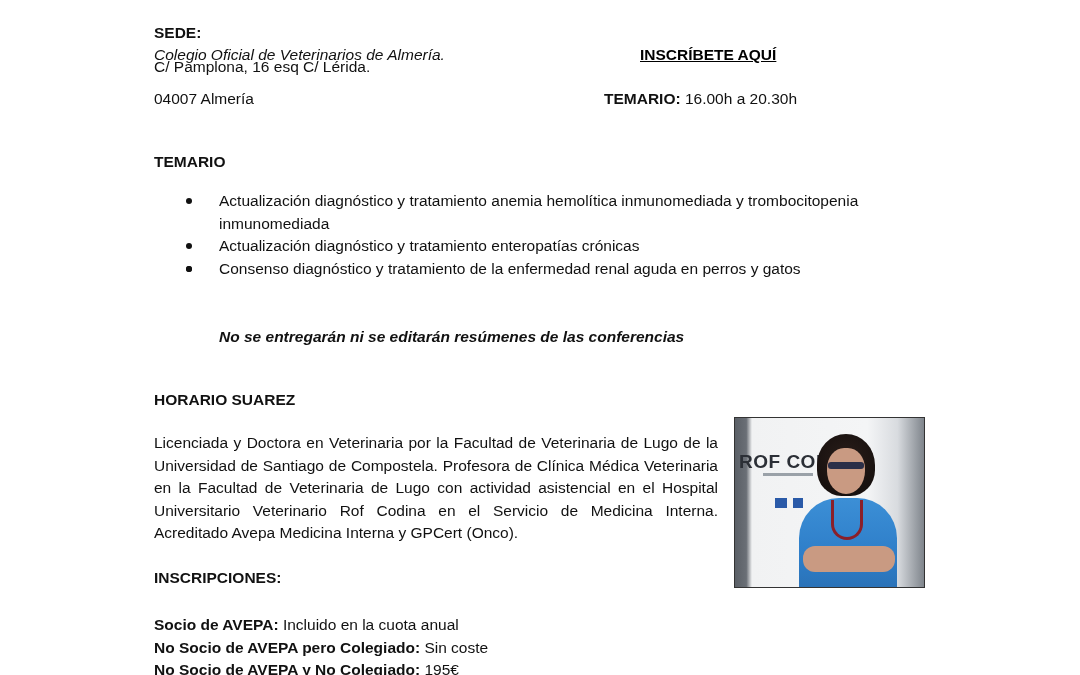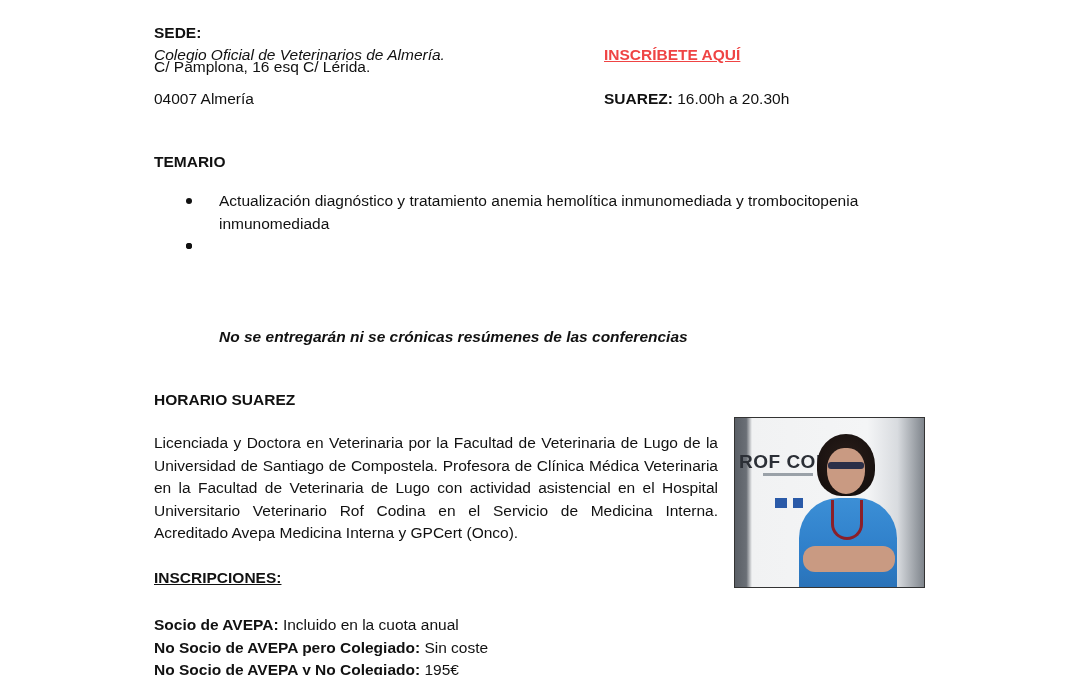--- a/index.html
+++ b/index.html
@@ -12,24 +12,25 @@
     body {
       position: relative;
       font-family: "Liberation Sans", "DejaVu Sans", sans-serif;
       font-size: 15.5px;
       color: #111111;
       line-height: 22px;
     }
     .abs { position: absolute; white-space: nowrap; }
     .b { font-weight: bold; }
     .link {
-      color: #ef4444;
+      color: #000000;
       font-weight: bold;
       text-decoration: underline;
       cursor: pointer;
+      margin-left: 36px;
     }
     .bullet-list { position: absolute; left: 186px; top: 190px; width: 760px; }
     .bullet-item {
       position: relative;
       padding-left: 33px;
       line-height: 22.5px;
       white-space: normal;
     }
     .bullet-dot {
       position: absolute;
@@ -109,59 +110,64 @@
 <body>
 
 <div class="abs b" style="left:154px; top:22px;">SEDE:</div>
 <div class="abs" style="left:154px; top:44px;font-style:italic;">Colegio Oficial de Veterinarios de Almería.</div>
 <div class="abs" style="left:154px; top:56px;">C/ Pamplona, 16 esq C/ Lérida.</div>
 <div class="abs" style="left:154px; top:88px;">04007 Almería</div>
 
 <a class="abs link" style="left:604px; top:44px;">INSCRÍBETE AQUÍ</a>
 
 <div class="abs" style="left:604px; top:88px;">
-  <span class="b">SUAREZ:</span><span> 16.00h a 20.30h</span>
+  <span class="b">TEMARIO:</span><span> 16.00h a 20.30h</span>
 </div>
 
 <div class="abs b" style="left:154px; top:151px;">TEMARIO</div>
 
 <div class="bullet-list">
   <div class="bullet-item">
     <span class="bullet-dot"></span>
     <span>Actualización diagnóstico y tratamiento anemia hemolítica inmunomediada y trombocitopenia inmunomediada</span>
   </div>
   <div class="bullet-item">
     <span class="bullet-dot"></span>
+    <span>Actualización diagnóstico y tratamiento enteropatías crónicas</span>
   </div>
   <div class="bullet-item">
     <span class="bullet-dot"></span>
   </div>
+  <div class="bullet-item">
+    <span class="bullet-dot"></span>
+    <span>Consenso diagnóstico y tratamiento de la enfermedad renal aguda en perros y gatos</span>
+  </div>
 </div>
 
-<div class="abs note" style="left:219px; top:326px;">No se entregarán ni se crónicas resúmenes de las conferencias</div>
+<div class="abs note" style="left:219px; top:326px;">No se entregarán ni se editarán resúmenes de las conferencias</div>
 
 <div class="abs b" style="left:154px; top:389px;">HORARIO SUAREZ</div>
 
 <div class="bio">Licenciada y Doctora en Veterinaria por la Facultad de Veterinaria de Lugo de la Universidad de Santiago de Compostela. Profesora de Clínica Médica Veterinaria en la Facultad de Veterinaria de Lugo con actividad asistencial en el Hospital Universitario Veterinario Rof Codina en el Servicio de Medicina Interna. Acreditado Avepa Medicina Interna y GPCert (Onco).</div>
 
 <div class="photo" title="Speaker portrait in front of Rof Codina hospital sign">
   <div class="wall"></div>
   <div class="sign">ROF CODINA</div>
   <div class="sub"></div>
   <div class="logo1"></div>
   <div class="logo2"></div>
   <div class="hair"></div>
   <div class="face"></div>
   <div class="glasses"></div>
   <div class="body"></div>
   <div class="steth"></div>
   <div class="arms"></div>
 </div>
 
-<div class="abs b" style="left:154px; top:567px;text-decoration:underline;">INSCRIPCIONES:</div>
+<div class="abs b" style="left:154px; top:567px;">INSCRIPCIONES:</div>
 
 <div class="abs" style="left:154px; top:614px;">
   <span class="b">Socio de AVEPA:</span><span> Incluido en la cuota anual</span>
 </div>
 <div class="abs" style="left:154px; top:637px;">
   <span class="b">No Socio de AVEPA pero Colegiado:</span><span> Sin coste</span>
 </div>
 <div class="abs" style="left:154px; top:659px;">
   <span class="b">No Socio de AVEPA y No Colegiado:</span><span> 195€</span>
 </div>

